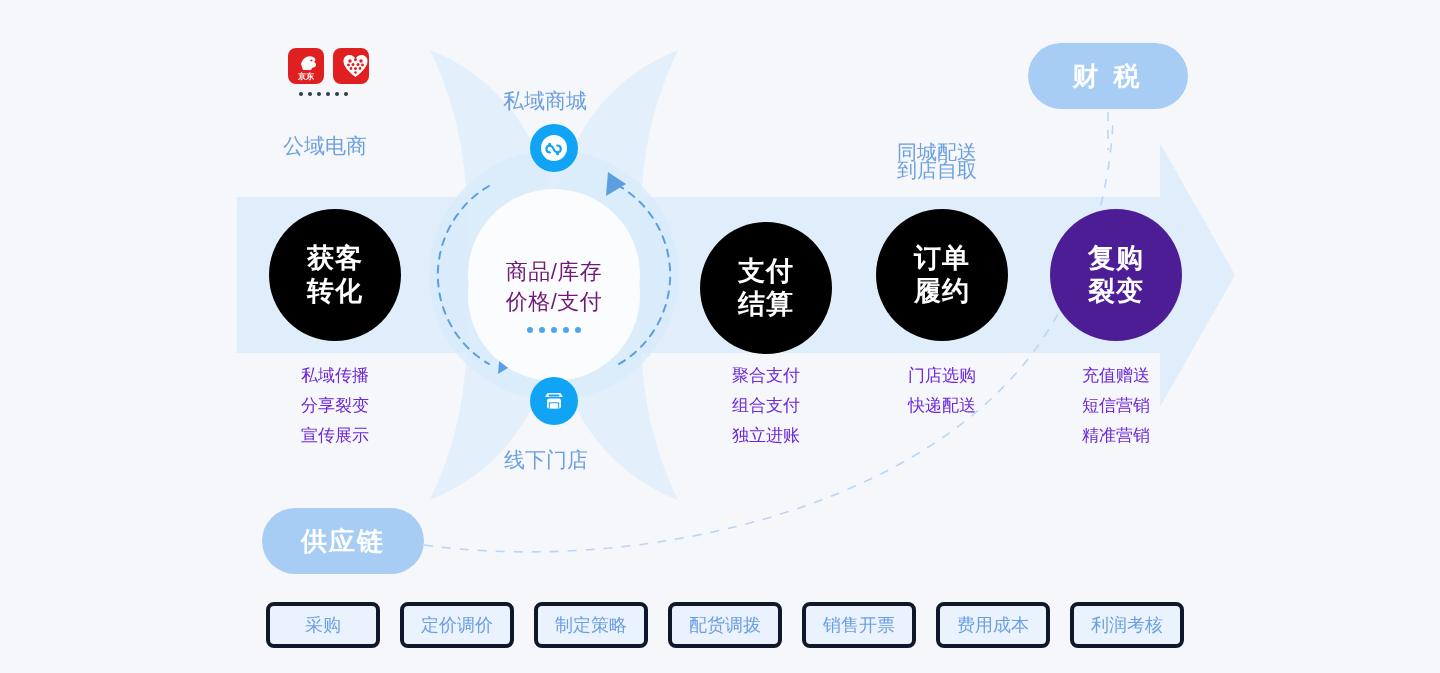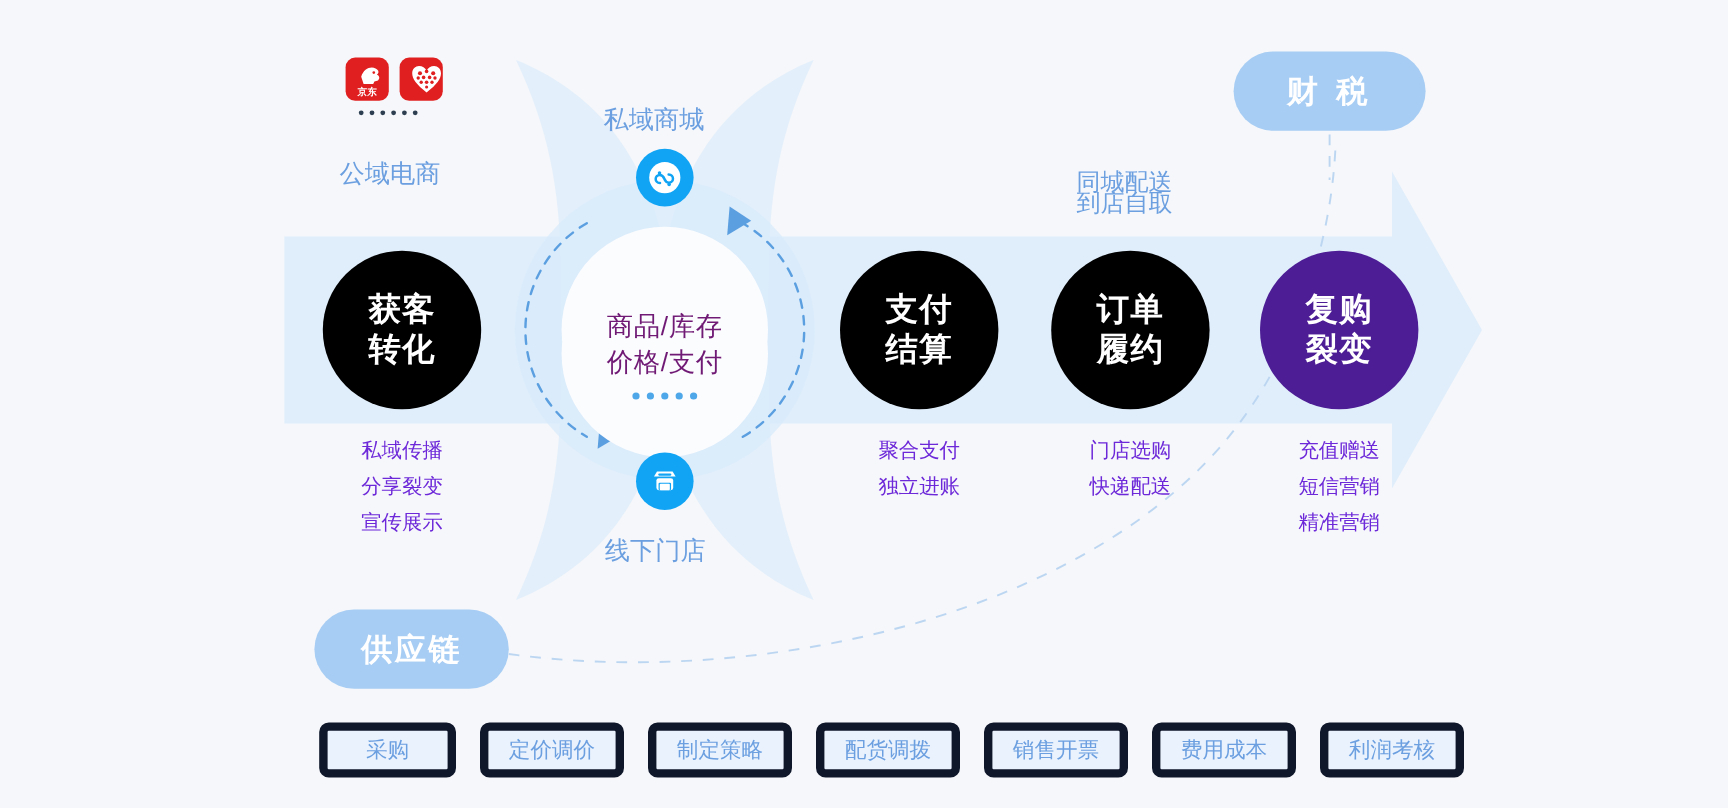--- a/index.html
+++ b/index.html
@@ -42,21 +42,21 @@
   .ibadge{position:absolute;width:48px;height:48px;border-radius:50%;background:#11a4f5;
     display:flex;align-items:center;justify-content:center;}
 
   
   .pill{position:absolute;border-radius:34px;background:#a7cdf4;color:#ffffff;
     font-size:26px;font-weight:bold;display:flex;align-items:center;justify-content:center;
     letter-spacing:4px;}
 
   
   .chips{position:absolute;left:266px;top:602px;display:flex;gap:20px;}
-  .chip{height:46px;min-width:114px;padding:0 17px;border:7px solid #0f172a;border-radius:8px;
+  .chip{height:46px;min-width:114px;padding:0 17px;border:4px solid #0f172a;border-radius:8px;
     background:#e9f2fd;color:#6b9fe0;font-size:18px;
     display:flex;align-items:center;justify-content:center;white-space:nowrap;box-sizing:border-box;}
 </style>
 </head>
 <body>
 
 <div id="stage">
 
   <svg id="svg-layer" viewBox="0 0 1440 673">
     <defs>
@@ -163,40 +163,41 @@
 
   <div class="lbl lbl-big" style="left:504px;top:444px;">线下门店</div>
 
   <div class="lbl" style="left:897px;top:125px;margin-top:12px;">同城配送</div>
   <div class="lbl" style="left:897px;top:155px;">到店自取</div>
 
   <div class="node blue" style="left:269px;top:209px;">
     <span>获客</span>
     <span>转化</span>
   </div>
-  <div class="node blue" style="left:700px;top:209px;">
+  <div class="node blue" style="left:700px;top:222px;">
     <span>支付</span>
     <span>结算</span>
   </div>
   <div class="node blue" style="left:876px;top:209px;">
     <span>订单</span>
     <span>履约</span>
   </div>
   <div class="node green" style="left:1050px;top:209px;">
     <span>复购</span>
     <span>裂变</span>
   </div>
 
   <div class="lbl-sub" style="left:270px;top:361px;width:130px;">
     <div>私域传播</div>
     <div>分享裂变</div>
     <div>宣传展示</div>
   </div>
   <div class="lbl-sub" style="left:701px;top:361px;width:130px;">
     <div>聚合支付</div>
+    <div>组合支付</div>
     <div>独立进账</div>
   </div>
   <div class="lbl-sub" style="left:877px;top:361px;width:130px;">
     <div>门店选购</div>
     <div>快递配送</div>
   </div>
   <div class="lbl-sub" style="left:1051px;top:361px;width:130px;">
     <div>充值赠送</div>
     <div>短信营销</div>
     <div>精准营销</div>

